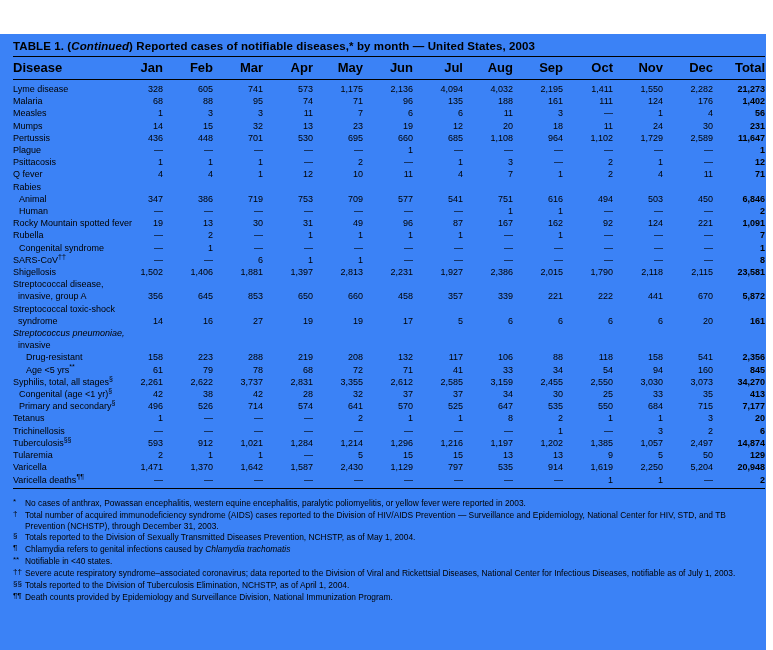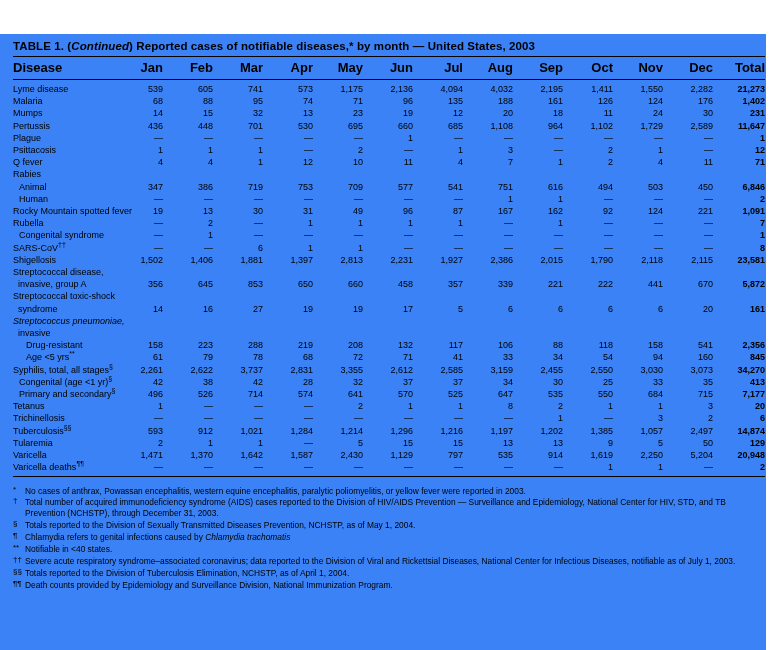--- a/index.html
+++ b/index.html
@@ -78,21 +78,21 @@
           <th>Sep</th>
           <th>Oct</th>
           <th>Nov</th>
           <th>Dec</th>
           <th>Total</th>
         </tr>
     </thead>
     <tbody id="body-rows">
         <tr>
           <td class="label ind0"><span>Lyme disease</span></td>
-          <td class="num">539</td>
+          <td class="num">328</td>
           <td class="num">605</td>
           <td class="num">741</td>
           <td class="num">573</td>
           <td class="num">1,175</td>
           <td class="num">2,136</td>
           <td class="num">4,094</td>
           <td class="num">4,032</td>
           <td class="num">2,195</td>
           <td class="num">1,411</td>
           <td class="num">1,550</td>
@@ -103,24 +103,40 @@
           <td class="label ind0"><span>Malaria</span></td>
           <td class="num">68</td>
           <td class="num">88</td>
           <td class="num">95</td>
           <td class="num">74</td>
           <td class="num">71</td>
           <td class="num">96</td>
           <td class="num">135</td>
           <td class="num">188</td>
           <td class="num">161</td>
-          <td class="num">126</td>
+          <td class="num">111</td>
           <td class="num">124</td>
           <td class="num">176</td>
           <td class="num total">1,402</td>
+        </tr>
+        <tr>
+          <td class="label ind0"><span>Measles</span></td>
+          <td class="num">1</td>
+          <td class="num">3</td>
+          <td class="num">3</td>
+          <td class="num">11</td>
+          <td class="num">7</td>
+          <td class="num">6</td>
+          <td class="num">6</td>
+          <td class="num">11</td>
+          <td class="num">3</td>
+          <td class="num">—</td>
+          <td class="num">1</td>
+          <td class="num">4</td>
+          <td class="num total">56</td>
         </tr>
         <tr>
           <td class="label ind0"><span>Mumps</span></td>
           <td class="num">14</td>
           <td class="num">15</td>
           <td class="num">32</td>
           <td class="num">13</td>
           <td class="num">23</td>
           <td class="num">19</td>
           <td class="num">12</td>

